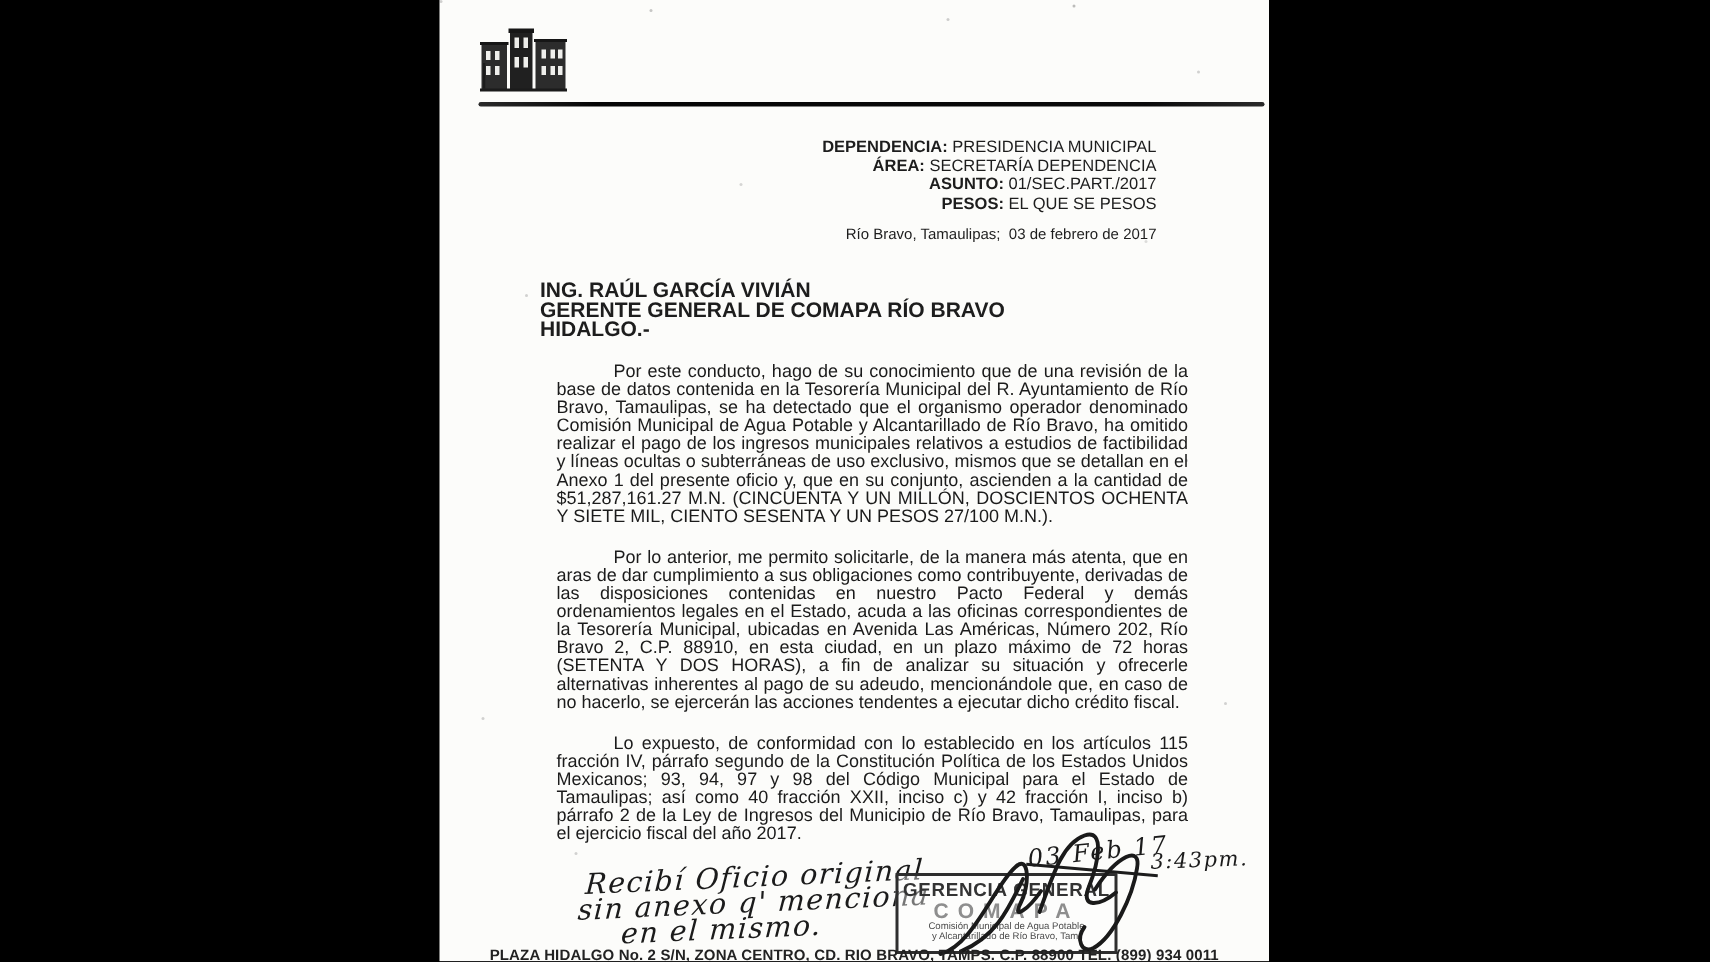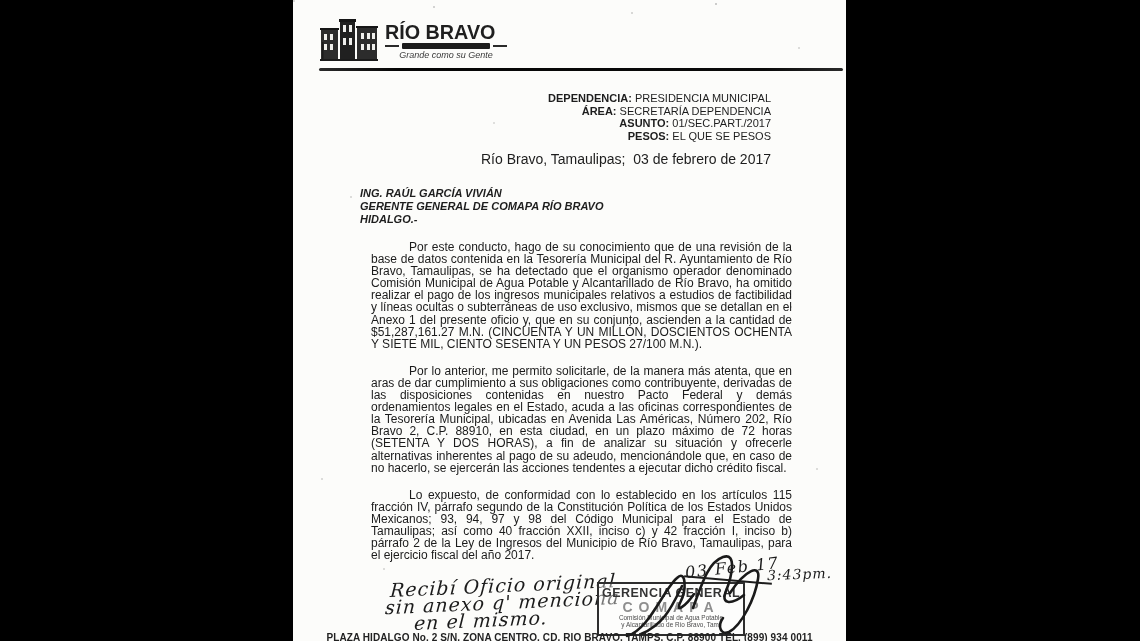--- a/index.html
+++ b/index.html
@@ -30,24 +30,24 @@
   .logo-bar-row { display:flex; align-items:center; margin-top:1px; }
   .logo-bar-row::before, .logo-bar-row::after { content:""; flex:0 0 14px; height:1.5px; background:#2a2a2a; }
   .logo-bar { width:88px; height:6px; background:#1c1c1c; margin:0 3px; border-radius:1px; }
   .logo-tagline { font-size:9px; font-style:italic; color:#3a3a3a; text-align:center; margin-top:1px; }
   .rule { position:absolute; left:26px; top:68px; width:524px; height:3px;
     background:linear-gradient(90deg,#2a2a2a,#050505 15%,#0a0a0a 85%,#2a2a2a); border-radius:2px; }
   
   .meta { position:absolute; top:92px; right:75px; text-align:right;
     font-size:11px; line-height:12.6px; white-space:nowrap; }
   .meta .lbl { font-weight:bold; }
-  .dateline { position:absolute; top:151px; right:75px; font-size:14px; white-space:pre; }
+  .dateline { position:absolute; top:151px; right:75px; font-size:10px; white-space:pre; }
   
   .recipient { position:absolute; top:187px; left:67px; font-weight:bold;
-    font-size:11px; line-height:13.2px; white-space:nowrap;font-style:italic; }
+    font-size:14px; line-height:13.2px; white-space:nowrap; }
   
   .body-text { position:absolute; top:241px; left:78px; width:421px;
     font-size:12px; line-height:12.1px; text-align:justify; color:#1b1b1b; }
   .body-text p { margin:0 0 15px 0; text-indent:38px; }
   
   .hw { font-family:"DejaVu Serif", serif; font-style:italic; color:#1b1b1b; }
   .hw-note { position:absolute; left:96px; top:577px; font-size:19px; line-height:17px;
     letter-spacing:1px; transform:rotate(-2.5deg) skewX(-6deg); white-space:nowrap; }
   .hw-note .l2 { margin-left:-4px; }
   .hw-note .l3 { margin-left:26px; }
@@ -96,27 +96,20 @@
           <rect x="41" y="17" width="3" height="6"></rect>
             <rect x="47" y="17" width="3" height="6"></rect>
             <rect x="52" y="17" width="3" height="6"></rect>
           <rect x="41" y="28" width="3" height="6"></rect>
             <rect x="47" y="28" width="3" height="6"></rect>
             <rect x="52" y="28" width="3" height="6"></rect>
         </g>
         <rect x="0" y="43" width="58" height="2" fill="#1b1b1b"></rect>
         <rect x="2" y="26" width="1.5" height="17" fill="#1b1b1b"></rect>
       </svg>
-      <div class="logo-txt">
-        <div class="logo-title">RÍO BRAVO</div>
-        <div class="logo-bar-row">
-            <div class="logo-bar"></div>
-          </div>
-        <div class="logo-tagline">Grande como su Gente</div>
-      </div>
     </div>
     <div class="rule"></div>
 
     <div class="meta">
       <div><span class="lbl">DEPENDENCIA:</span> <span>PRESIDENCIA MUNICIPAL</span></div>
       <div><span class="lbl">ÁREA:</span> <span>SECRETARÍA DEPENDENCIA</span></div>
       <div><span class="lbl">ASUNTO:</span> <span>01/SEC.PART./2017</span></div>
       <div><span class="lbl">PESOS:</span> <span>EL QUE SE PESOS</span></div>
     </div>
     <div class="dateline">Río Bravo, Tamaulipas;  03 de febrero de 2017</div>

